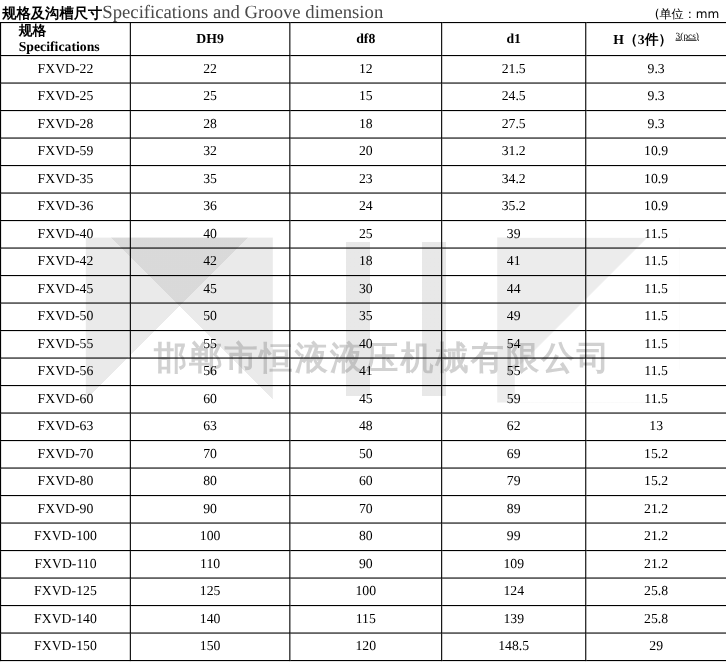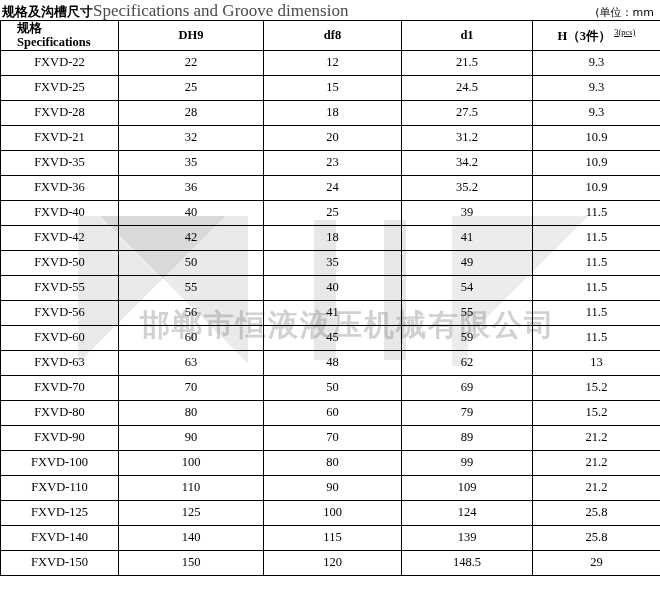--- a/index.html
+++ b/index.html
@@ -222,21 +222,21 @@
           <td>9.3</td>
         </tr>
         <tr>
           <td class="spec-cell">FXVD-28</td>
           <td>28</td>
           <td>18</td>
           <td>27.5</td>
           <td>9.3</td>
         </tr>
         <tr>
-          <td class="spec-cell">FXVD-21</td>
+          <td class="spec-cell">FXVD-59</td>
           <td>32</td>
           <td>20</td>
           <td>31.2</td>
           <td>10.9</td>
         </tr>
         <tr>
           <td class="spec-cell">FXVD-35</td>
           <td>35</td>
           <td>23</td>
           <td>34.2</td>
@@ -254,20 +254,27 @@
           <td>40</td>
           <td>25</td>
           <td>39</td>
           <td>11.5</td>
         </tr>
         <tr>
           <td class="spec-cell">FXVD-42</td>
           <td>42</td>
           <td>18</td>
           <td>41</td>
+          <td>11.5</td>
+        </tr>
+        <tr>
+          <td class="spec-cell">FXVD-45</td>
+          <td>45</td>
+          <td>30</td>
+          <td>44</td>
           <td>11.5</td>
         </tr>
         <tr>
           <td class="spec-cell">FXVD-50</td>
           <td>50</td>
           <td>35</td>
           <td>49</td>
           <td>11.5</td>
         </tr>
         <tr>

